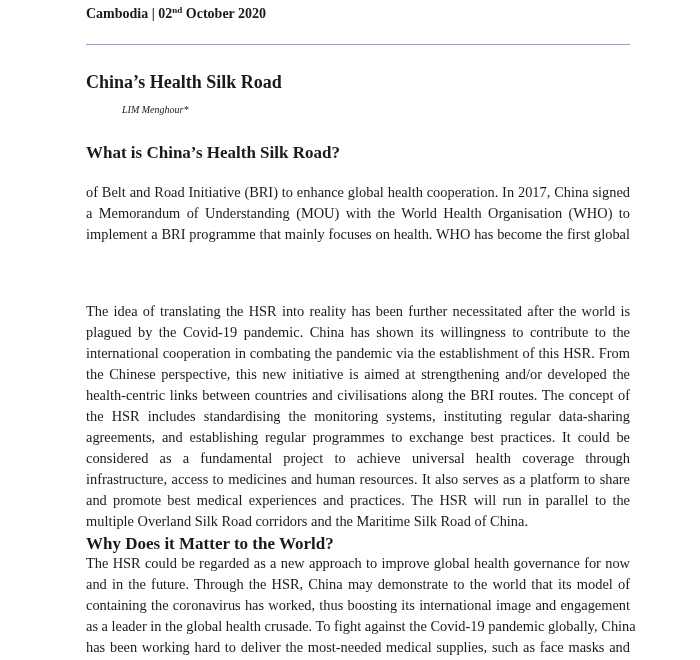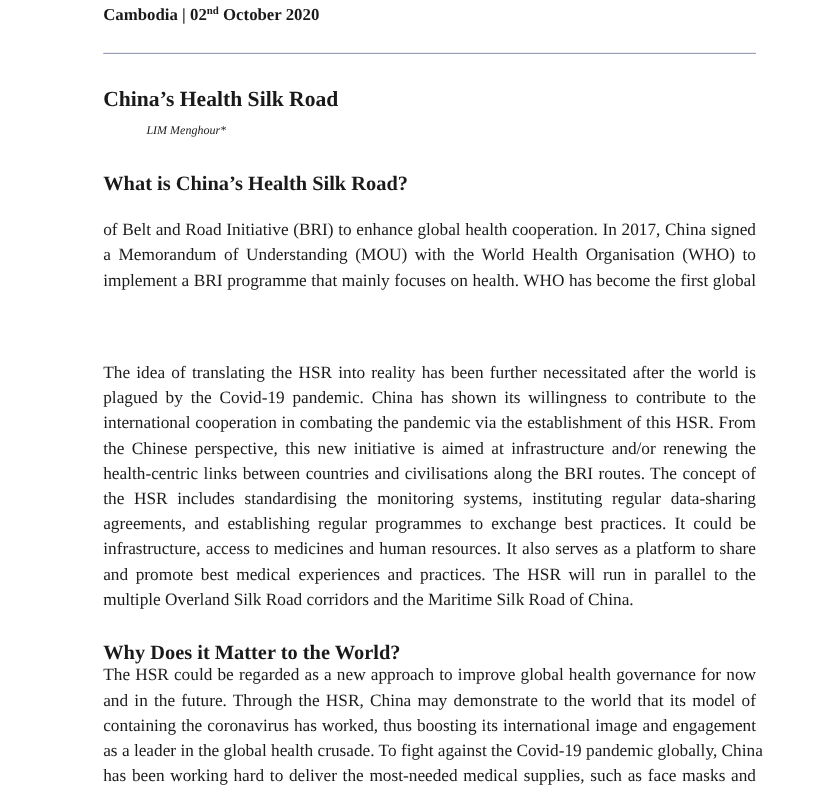--- a/index.html
+++ b/index.html
@@ -34,24 +34,25 @@
 <div class="p" style="top:182px">
   <span class="ln">of Belt and Road Initiative (BRI) to enhance global health cooperation. In 2017, China signed</span>
   <span class="ln">a Memorandum of Understanding (MOU) with the World Health Organisation (WHO) to</span>
   <span class="ln">implement a BRI programme that mainly focuses on health. WHO has become the first global</span>
 </div>
 
 <div class="p" style="top:301px">
   <span class="ln">The idea of translating the HSR into reality has been further necessitated after the world is</span>
   <span class="ln">plagued by the Covid-19 pandemic. China has shown its willingness to contribute to the</span>
   <span class="ln">international cooperation in combating the pandemic via the establishment of this HSR. From</span>
-  <span class="ln">the Chinese perspective, this new initiative is aimed at infrastructure and/or renewing the</span>
+  <span class="ln">the Chinese perspective, this new initiative is aimed at strengthening and/or developed the</span>
   <span class="ln">health-centric links between countries and civilisations along the BRI routes. The concept of</span>
   <span class="ln">the HSR includes standardising the monitoring systems, instituting regular data-sharing</span>
   <span class="ln">agreements, and establishing regular programmes to exchange best practices. It could be</span>
+  <span class="ln">considered as a fundamental project to achieve universal health coverage through</span>
   <span class="ln">infrastructure, access to medicines and human resources. It also serves as a platform to share</span>
   <span class="ln">and promote best medical experiences and practices. The HSR will run in parallel to the</span>
   <span class="ln last">multiple Overland Silk Road corridors and the Maritime Silk Road of China.</span>
 </div>
 
 <h2 style="top:534px">Why Does it Matter to the World?</h2>
 
 <div class="p" style="top:553px">
   <span class="ln">The HSR could be regarded as a new approach to improve global health governance for now</span>
   <span class="ln">and in the future. Through the HSR, China may demonstrate to the world that its model of</span>

